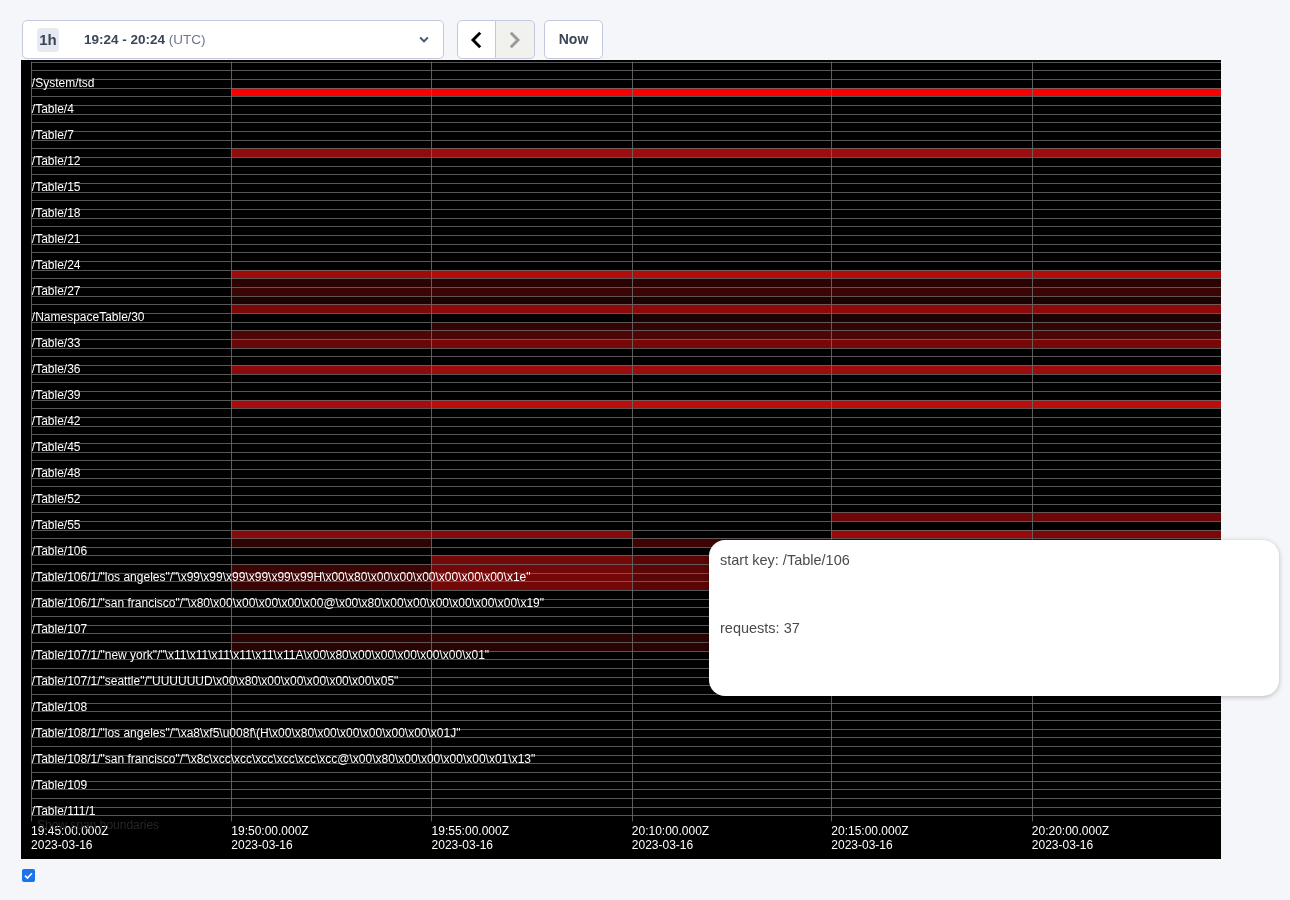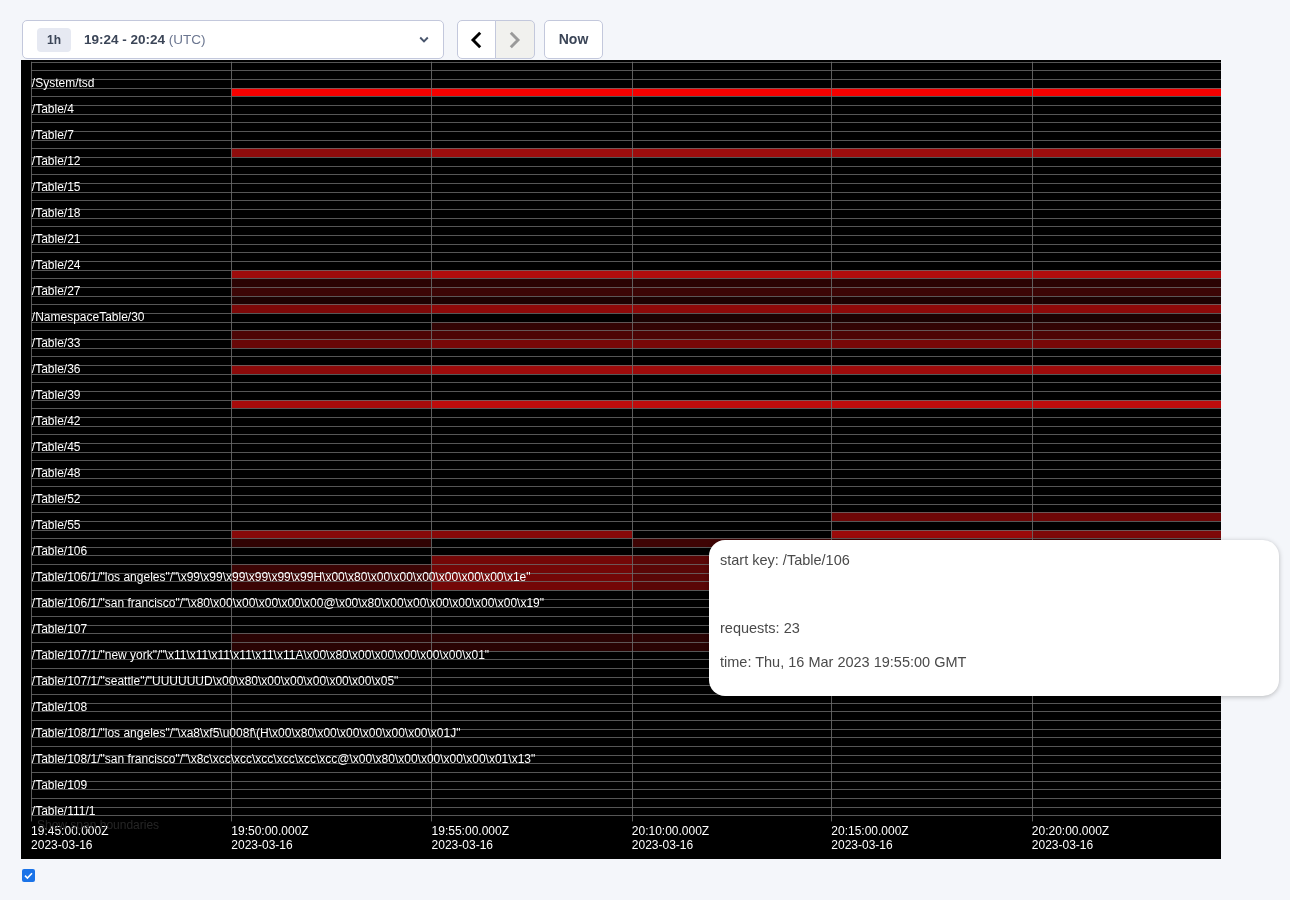--- a/index.html
+++ b/index.html
@@ -3,21 +3,21 @@
 <meta charset="utf-8">
 <style>
 * { margin:0; padding:0; box-sizing:border-box; }
 html,body { width:1290px; height:900px; background:#f4f6fa; font-family:"Liberation Sans", sans-serif; overflow:hidden; }
 .btn { position:absolute; top:20px; height:39px; background:#fff; border:1px solid #c3c8dc; }
 </style>
 </head>
 <body>
 
 <div class="btn" style="left:22px;width:422px;border-radius:5px;"></div>
-<div style="position:absolute;left:37px;top:28px;width:34px;height:24px;background:#e6e9f2;border-radius:4px;text-align:center;line-height:24px;font-size:12px;font-weight:bold;color:#3b4557">1h</div>
+<div style="position:absolute;left:37px;top:28px;width:22px;height:24px;background:#e6e9f2;border-radius:4px;text-align:center;line-height:24px;font-size:15px;font-weight:bold;color:#3b4557">1h</div>
 <div style="position:absolute;left:84px;top:20px;height:35px;line-height:39px;font-size:13.5px;color:#3b4557;white-space:nowrap"><b>19:24 - 20:24</b> <span style="color:#6b7690;font-weight:normal">(UTC)</span></div>
 <svg style="position:absolute;left:419px;top:36px" width="10" height="8" viewBox="0 0 10 8">
     <path d="M1.2 1.5 L5 5.4 L8.8 1.5" stroke="#48556c" stroke-width="1.9" fill="none"></path>
   </svg>
 
 <div class="btn" style="left:457px;width:39px;border-radius:5px 0 0 5px;"></div>
 <div class="btn" style="left:495px;width:40px;border-radius:0 5px 5px 0;background:#f1f1ee;"></div>
 <svg style="position:absolute;left:470px;top:31px" width="12" height="18" viewBox="0 0 12 18">
     <path d="M10.2 1.8 L3 9 L10.2 16.2" stroke="#000" stroke-width="2.9" fill="none"></path>
   </svg>
@@ -202,21 +202,20 @@
 <text x="610.8" y="789.0" font-family="Liberation Sans, sans-serif" font-size="12" fill="#fff">2023-03-16</text>
 <text x="810.3" y="774.5" font-family="Liberation Sans, sans-serif" font-size="12" fill="#fff">20:15:00.000Z</text>
 <text x="810.3" y="789.0" font-family="Liberation Sans, sans-serif" font-size="12" fill="#fff">2023-03-16</text>
 <text x="1010.8" y="774.5" font-family="Liberation Sans, sans-serif" font-size="12" fill="#fff">20:20:00.000Z</text>
 <text x="1010.8" y="789.0" font-family="Liberation Sans, sans-serif" font-size="12" fill="#fff">2023-03-16</text>
 </svg>
 </div>
 
 <div style="position:absolute;left:709px;top:540px;width:570px;height:156px;background:#fff;border-radius:16px;box-shadow:0 1px 5px rgba(0,0,0,0.25);font-size:14.5px;color:#4a4a4a">
 <div style="position:absolute;left:11px;top:10px;height:20px;line-height:20px;white-space:nowrap">start key: /Table/106</div>
-<div style="position:absolute;left:11px;top:78px;height:20px;line-height:20px;white-space:nowrap">requests: 23</div>
-<div style="position:absolute;left:11px;top:112px;height:20px;line-height:20px;white-space:nowrap">time: Thu, 16 Mar 2023 19:55:00 GMT</div>
+<div style="position:absolute;left:11px;top:78px;height:20px;line-height:20px;white-space:nowrap">requests: 37</div>
 </div>
 
 <div style="position:absolute;left:22px;top:869px;width:13px;height:13px;background:#1a73e8;border-radius:2px"></div>
 <svg style="position:absolute;left:22px;top:869px" width="13" height="13" viewBox="0 0 13 13">
     <path d="M3 6.6 L5.4 9 L10 4.2" stroke="#fff" stroke-width="1.6" fill="none"></path>
   </svg>
 <div style="position:absolute;left:37px;top:817px;height:16px;line-height:16px;font-size:12px;color:#262626">Show span boundaries</div>
 
 </body></html>

